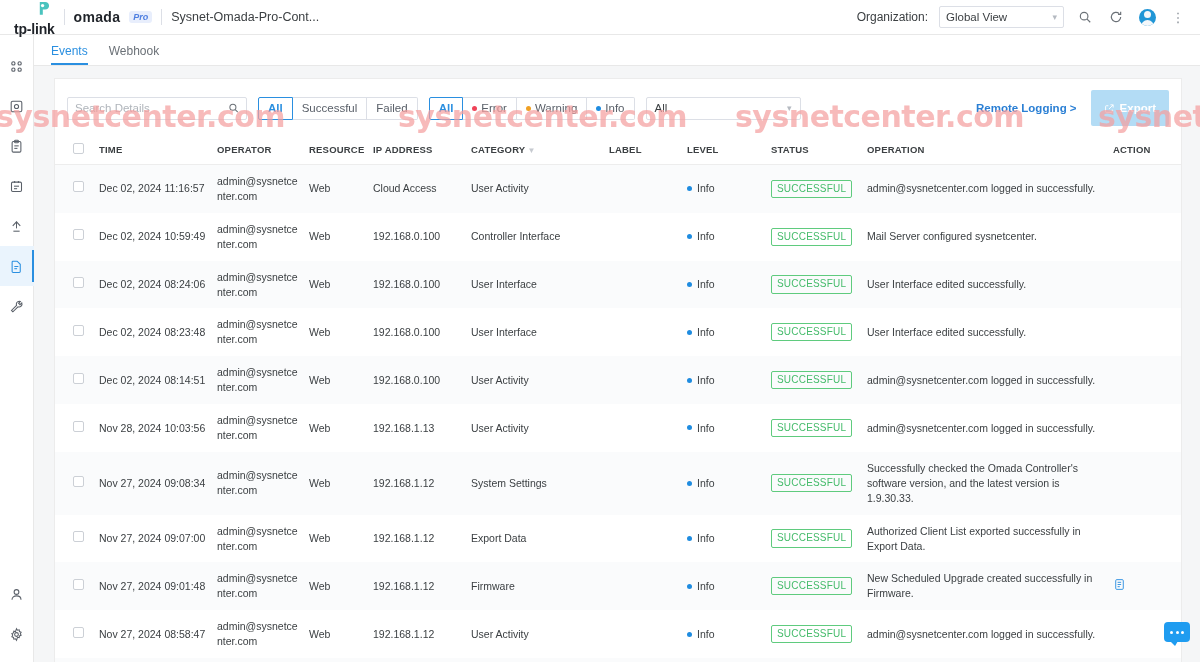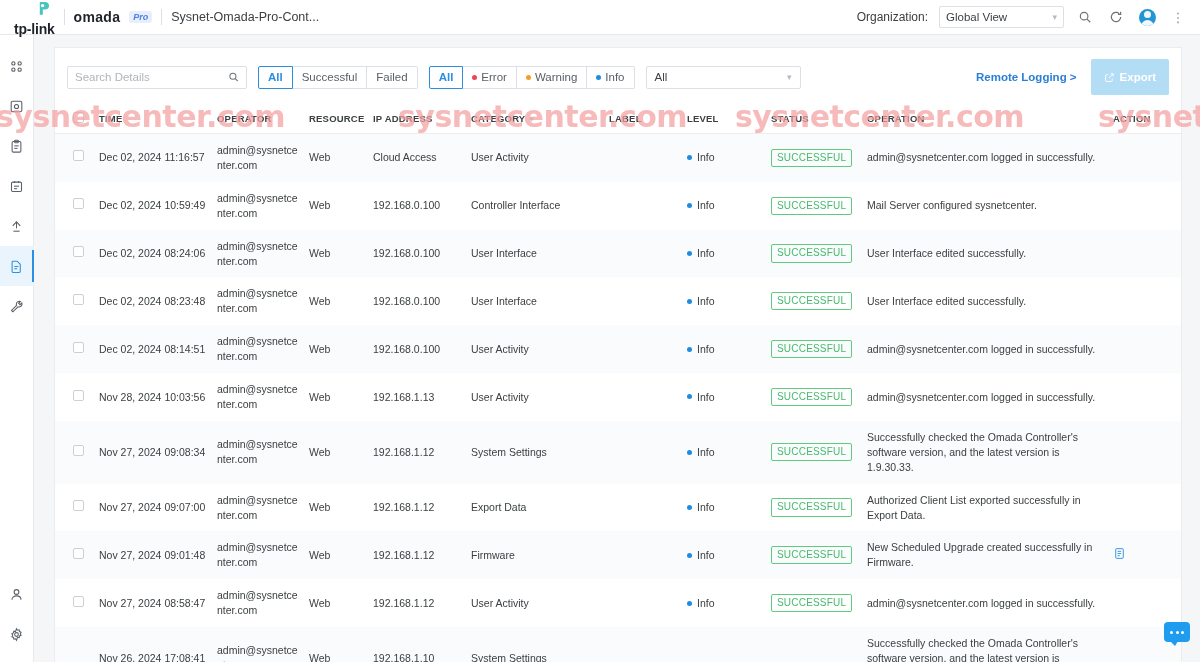--- a/index.html
+++ b/index.html
@@ -302,20 +302,24 @@
       <svg width="15" height="15" viewBox="0 0 24 24" fill="none" stroke="currentColor" stroke-width="1.7">
         <circle cx="12" cy="12" r="3"></circle>
         <path d="M12 2.8l1.6 2.3 2.7-.6 .5 2.8 2.6 1-1.3 2.5 1.3 2.5-2.6 1-.5 2.8-2.7-.6L12 21.2l-1.6-2.3-2.7.6-.5-2.8-2.6-1L5.9 13 4.6 10.5l2.6-1 .5-2.8 2.7.6z"></path>
       </svg>
     </div>
   </div>
 </div>
 
 <div class="main">
 
+  <div class="tabs">
+    <div class="tab active">Events</div>
+    <div class="tab">Webhook</div>
+  </div>
 
   <div class="panel">
 
     <div class="toolbar">
       <div class="search-box">
         <input type="text" placeholder="Search Details" style="">
         <svg width="12" height="12" viewBox="0 0 24 24" fill="none" stroke="#6b7177" stroke-width="2.2">
           <circle cx="10.5" cy="10.5" r="6.5"></circle>
             <line x1="15.5" y1="15.5" x2="21" y2="21"></line>
         </svg>

